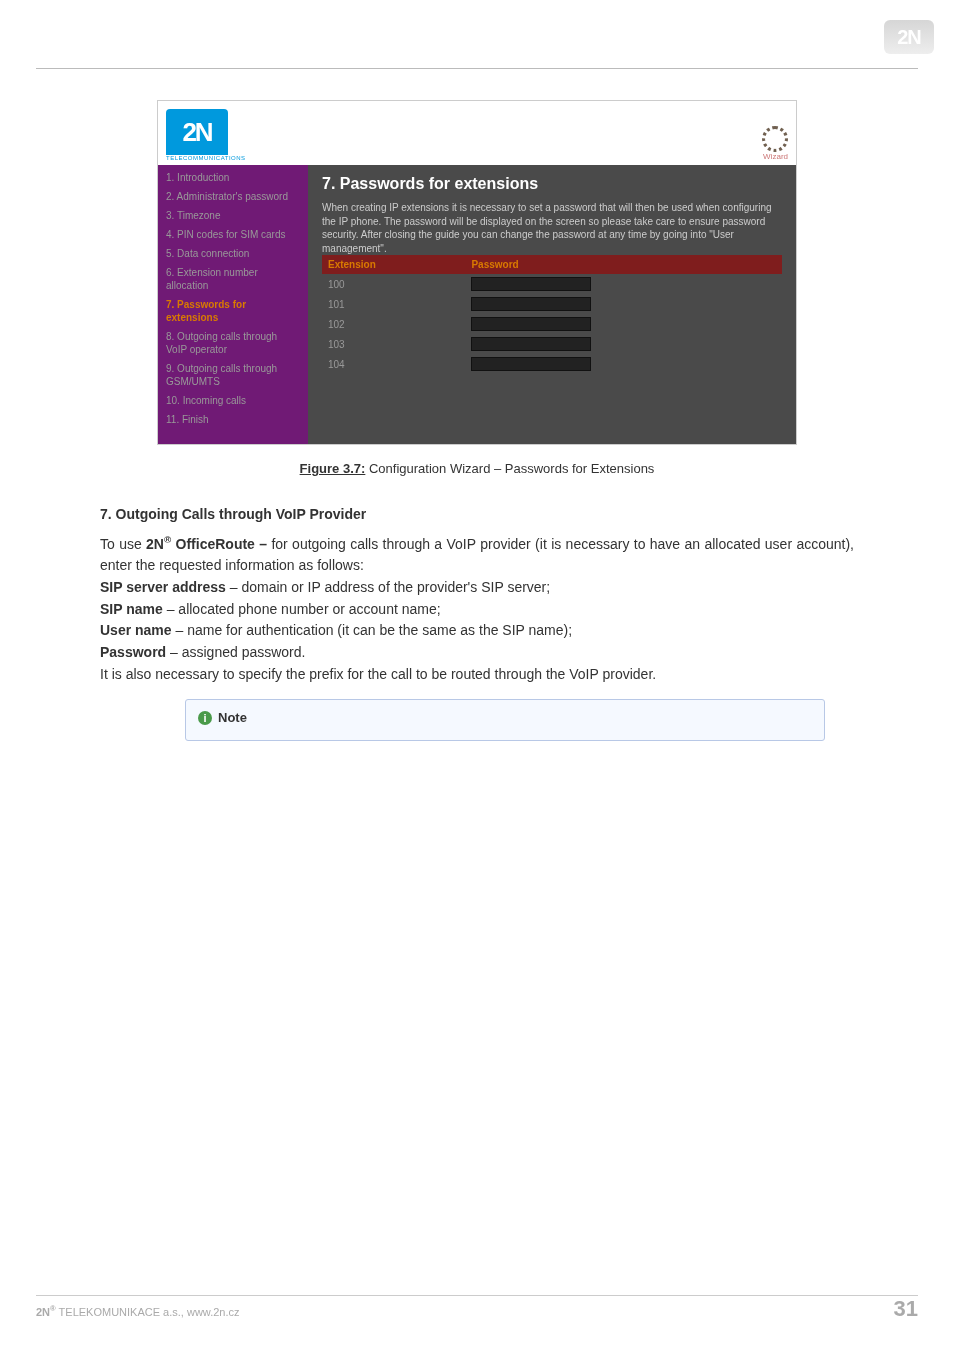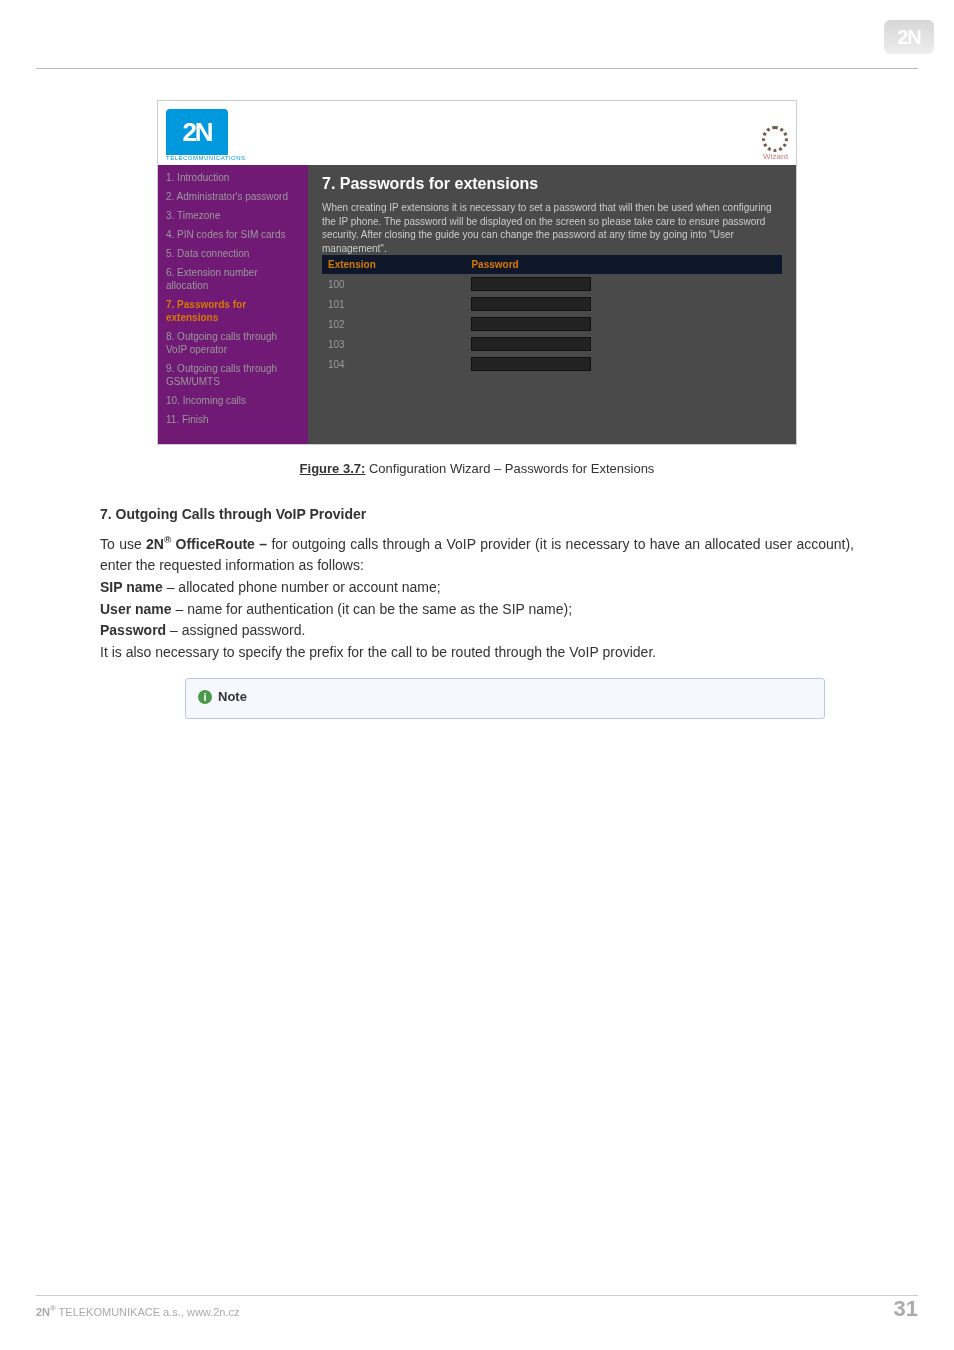--- a/index.html
+++ b/index.html
@@ -92,21 +92,21 @@
     padding: 10px 14px 14px 14px;
   }
   .fig-main h2 { color: #fff; font-size: 16px; margin-bottom: 8px; }
   .fig-main .intro { font-size: 10px; color: #ccc; line-height: 1.35; }
   .fig-table { width: 100%; border-collapse: collapse; }
   .fig-table th {
     text-align: left;
     font-size: 10px;
     color: #d97a00;
     padding: 4px 6px;
-    background: #0f172a;
+    background: #7f1d1d;
     font-weight: bold;
   }
   .fig-table td {
     font-size: 10px;
     color: #999;
     padding: 3px 6px;
   }
   .fig-table input {
     width: 120px;
     height: 14px;
@@ -227,20 +227,21 @@
 
   <div class="caption">
     <b>Figure 3.7:</b><span> Configuration Wizard – Passwords for Extensions</span>
   </div>
 
   <div class="section-h">7. Outgoing Calls through VoIP Provider</div>
 
   <p class="para">
     <span>To use </span><b><span>2N</span><sup>®</sup><span> OfficeRoute –</span></b><span> for outgoing calls through a VoIP provider (it is necessary to have an allocated user account), enter the requested information as follows:</span>
   </p>
+  <p class="para"><b>SIP server address</b><span> – domain or IP address of the provider's SIP server;</span></p>
   <p class="para"><b>SIP name</b><span> – allocated phone number or account name;</span></p>
   <p class="para"><b>User name</b><span> – name for authentication (it can be the same as the SIP name);</span></p>
   <p class="para"><b>Password</b><span> – assigned password.</span></p>
   <p class="para">It is also necessary to specify the prefix for the call to be routed through the VoIP provider.</p>
 
   <div class="callout-wrap">
     <div class="callout note">
       <div class="chead">
         <span class="ico-info">i</span>
         <span>Note</span>

